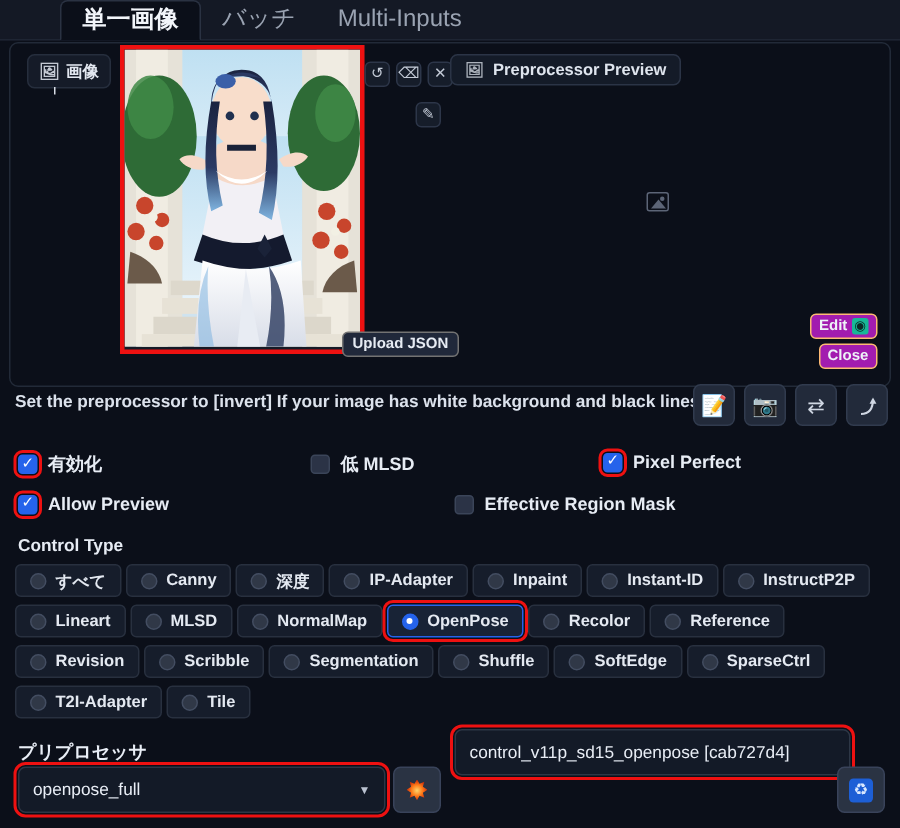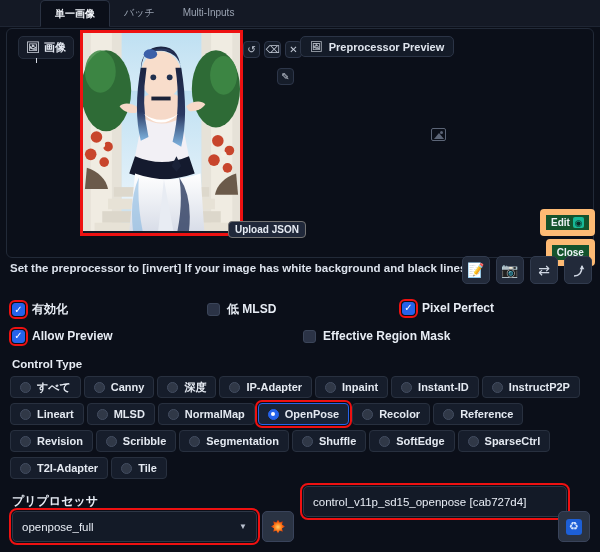--- a/index.html
+++ b/index.html
@@ -20,21 +20,21 @@
   
   .tabstrip {
     position: absolute; left: 0; top: 0; width: 600px; height: 27px;
     background: #141925;
     display: flex; align-items: flex-end;
     border-bottom: 1px solid #1e2533;
   }
   .tab {
     height: 27px; padding: 0 14px;
     display: flex; align-items: center;
-    font-size: 10px; color: #9aa3b2;
+    font-size: 16px; color: #9aa3b2;
     border-radius: 5px 5px 0 0;
     cursor: pointer;
     white-space: nowrap;
   }
   .tab.active {
     background: #0b0f19;
     color: #f2f5fa;
     font-weight: bold;
     border: 1px solid #2a3242;
     border-bottom: 1px solid #0b0f19;
@@ -114,21 +114,21 @@
     content:''; position:absolute; left:1.5px; bottom:1.5px;
     width:0;height:0;border-left:5px solid transparent;border-right:5px solid transparent;
     border-bottom:6px solid #5c6577;
   }
   .ph-icon::before{
     content:''; position:absolute; right:2px; top:2px;width:3px;height:3px;border-radius:50%;background:#5c6577;
   }
 
   .editclose { position: absolute; left: 540px; top: 209px; display:flex; flex-direction:column; gap: 3px; align-items:flex-end; }
   .minibtn {
-    background: #14532d; border: 6px solid #fdba74; border-radius: 4px;
+    background: #a21caf; border: 1px solid #fdba74; border-radius: 4px;
     font-size: 10px; font-weight: bold; color: #eef2f8;
     padding: 2px 5px; display:flex; align-items:center; gap:3px;
     cursor:pointer;
   }
   .edit-glyph {
     width: 11px; height: 11px; border-radius: 2px;
     background: #17b897; color:#0b2b25; font-size: 9px;
     display:flex;align-items:center;justify-content:center; font-weight:bold;
   }
 

